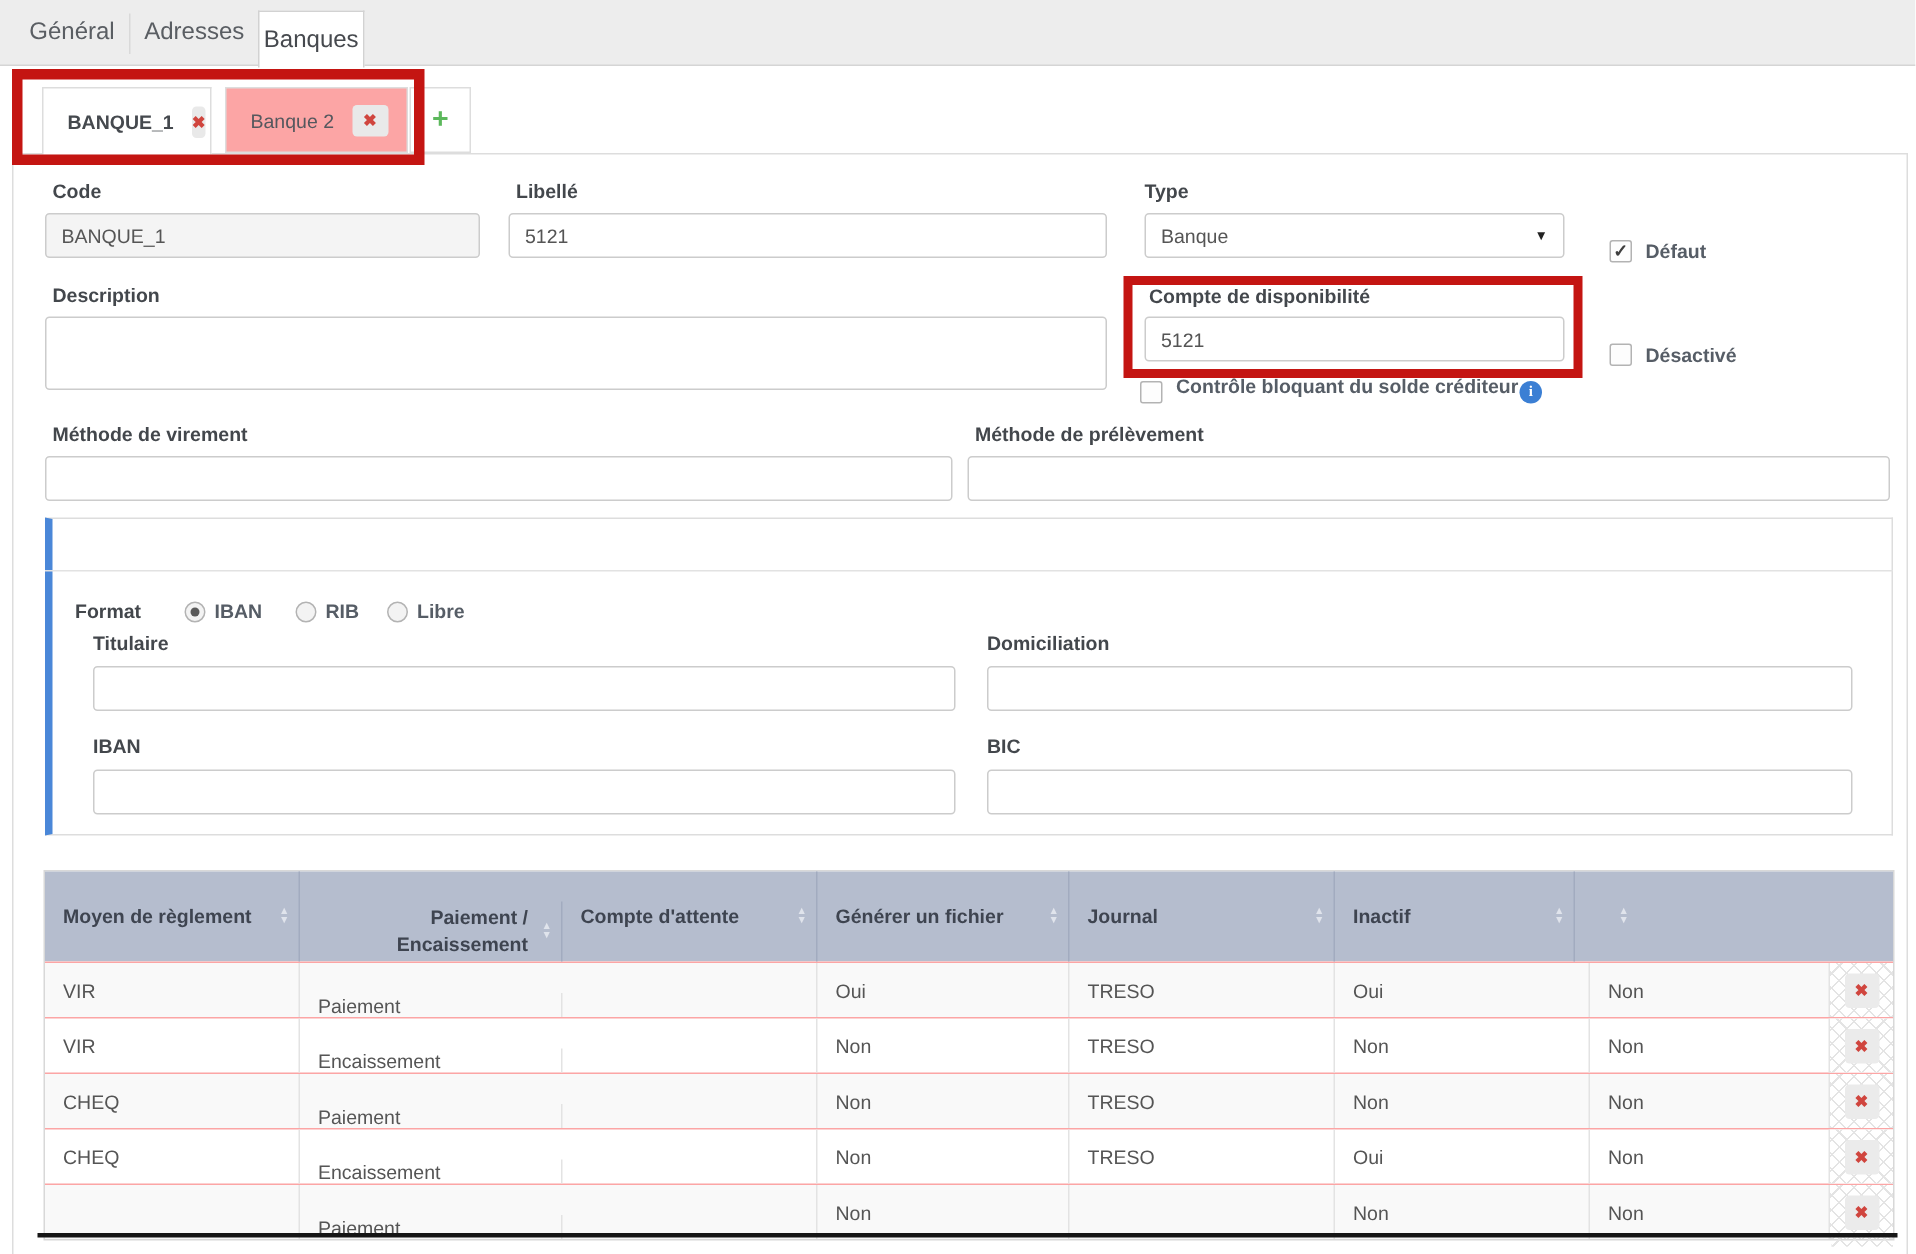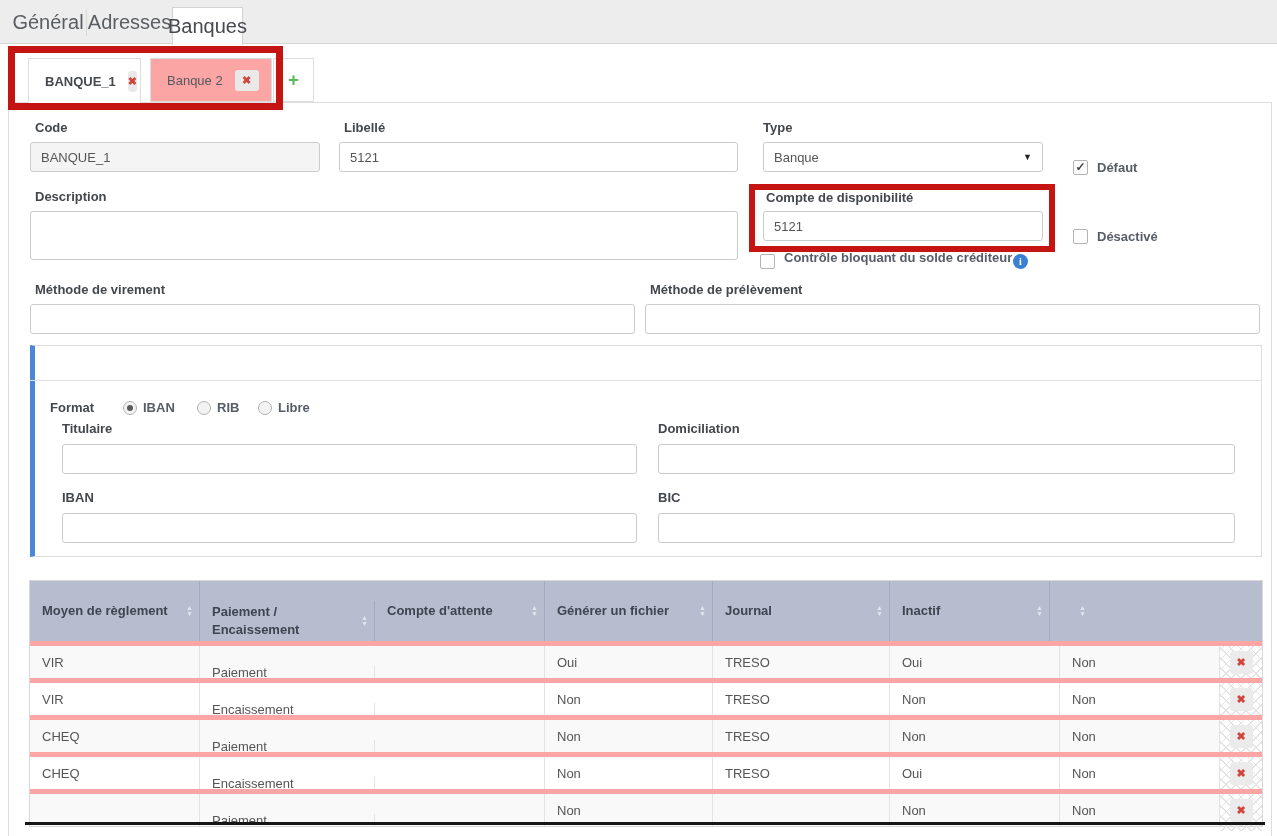--- a/index.html
+++ b/index.html
@@ -7,21 +7,21 @@
   body {
     width:1277px; height:836px; position:relative; overflow:hidden;
     background:#fff; color:#555;
     font-family:"Liberation Sans", sans-serif; font-size:13px;
   }
 
   
   .topbar { position:absolute; left:0; top:0; width:1277px; height:44px;
     background:#ededed; border-bottom:1px solid #d5d5d5; }
   .maintab { position:absolute; top:0; height:44px; display:flex; align-items:center;
-    justify-content:center; font-size:20px; color:#5a5e63; cursor:pointer; }
+    justify-content:center; font-size:16px; color:#5a5e63; cursor:pointer; }
   .maintab.active { top:7px; height:38px; background:#fff;
     border:1px solid #d2d2d2; border-bottom:none; color:#46494e; z-index:2; }
   .tabsep { position:absolute; top:9px; height:27px; width:1px; background:#d9d9d9; }
 
   
   .banktab { position:absolute; display:flex; align-items:center;
     border:1px solid #ddd; background:#fca5a5; color:#55585e; cursor:pointer; }
   .banktab .bt-label { padding:0 12px 0 16px; }
   .banktab.active { background:#fff; font-weight:bold; color:#45494e; z-index:3; border-bottom:none; }
   .mini-close { width:24px; height:21px; margin-right:10px; background:#e9e9e9; border-radius:3px;
@@ -61,29 +61,29 @@
     justify-content:center; cursor:pointer; font-family:"Liberation Serif", serif; }
 
   
   #ribpanel { position:absolute; left:30px; top:345px; width:1232px; height:212px;
     background:#fff; border:1px solid #ddd; border-left:5px solid #4a87d8; }
   #ribhead { position:absolute; left:30px; top:345px; width:1232px; height:36px;
     border-bottom:1px solid #e2e2e2; }
 
   
   #ptable { position:absolute; left:29px; top:580px; width:1234px; border:1px solid #d8d8d8; background:#fff; }
-  .thead { display:flex; height:60px; background:#b5bdce; }
+  .thead { display:flex; height:60px; background:#b5bdce;text-align:right; }
   .thcell { position:relative; display:flex; align-items:center; padding:0 22px 0 12px;
     border-right:1px solid #a2abbf; font-weight:bold; font-size:13px; color:#3e4450;
     line-height:1.35; cursor:pointer; }
   .thcell:last-child { border-right:none; }
   .sort { position:absolute; right:6px; top:50%; transform:translateY(-50%);
     display:flex; flex-direction:column; align-items:center; color:#e0e4ec;
     font-size:7px; line-height:6px; }
-  .trow { display:flex; height:37px; border-top:5px solid #fca5a5; background:#fff; }
+  .trow { display:flex; height:37px; border-top:1px solid #fca5a5; background:#fff; }
   .trow.odd { background:#f9f9f9; }
   .tcell { display:flex; align-items:center; padding-left:12px; border-right:1px solid #e3e3e3;
     font-size:13px; color:#555; overflow:hidden; white-space:nowrap; }
   .tcell:last-child { border-right:none; }
   .c0{width:170px;} .c1{width:175px;margin-top:20px;} .c2{width:170px;} .c3{width:168px;}
   .c4{width:177px;} .c5{width:170px;} .c6{width:160px;} .c7{width:42px;}
   .delcell { padding:0; align-items:center; justify-content:center;
     background-image:
       repeating-linear-gradient(45deg, #e4e4e4 0 1px, transparent 1px 7px),
       repeating-linear-gradient(-45deg, #e4e4e4 0 1px, transparent 1px 7px);

